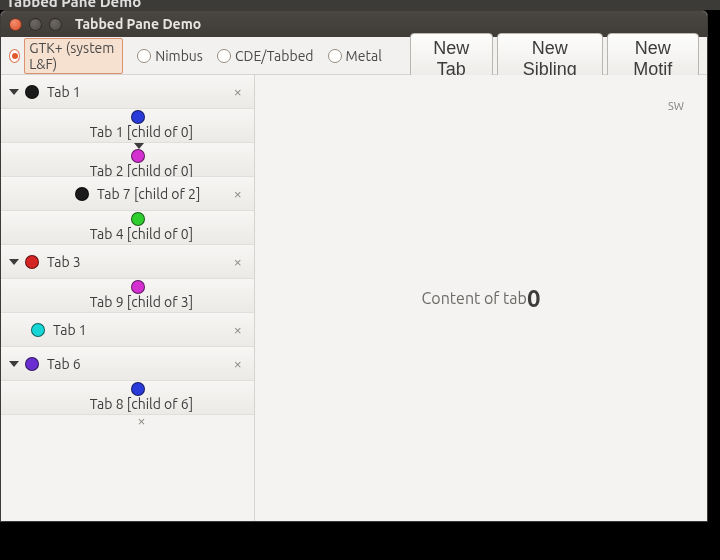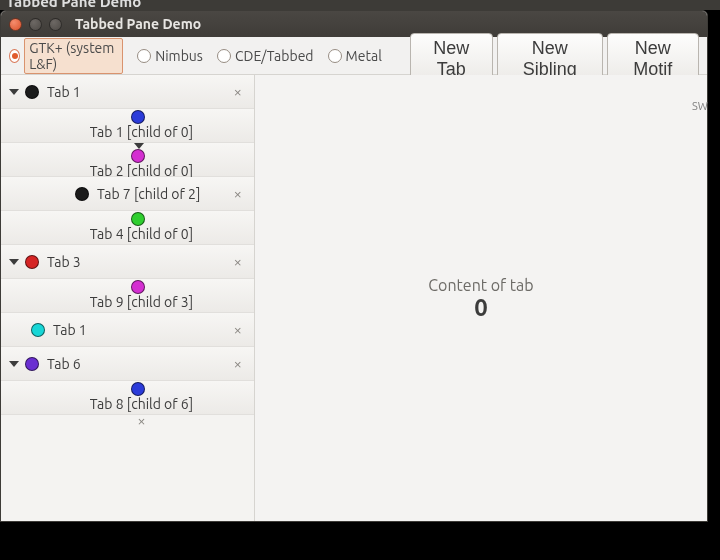--- a/index.html
+++ b/index.html
@@ -126,21 +126,21 @@
   .label { flex: 1; color: #3c3c3c; font-size: 14px; white-space: nowrap; }
   .close-x {
     color: #8a8782;
     font-size: 15px;
     padding: 0 6px;
     cursor: pointer;
   }
   .content {
     flex: 1;
     display: flex;
-    flex-direction: column;
+    flex-direction: row;
     align-items: center;
     justify-content: center;
     background: #f4f3f2;
     color: #6d6b67;
   }
   .content-line { font-size: 16px; }
   .content-num { font-size: 24px; font-weight: bold; color: #3c3c3c; }
 
   .statusbar {
     height: 28px;
@@ -155,21 +155,21 @@
   }
 
   
   .debris {
     position: absolute;
     left: 708px; top: 10px; width: 12px; height: 550px;
     background: #000;
   }
   .debris-text {
     position: absolute;
-    left: 692px; top: 100px;
+    left: 668px; top: 100px;
     color: #7d7d7d; font-size: 11px;
     writing-mode: horizontal-tb;
   }
 </style>
 </head>
 <body>
 
 <div class="prev-titlebar">
   <span>Tabbed Pane Demo</span>
 </div>

